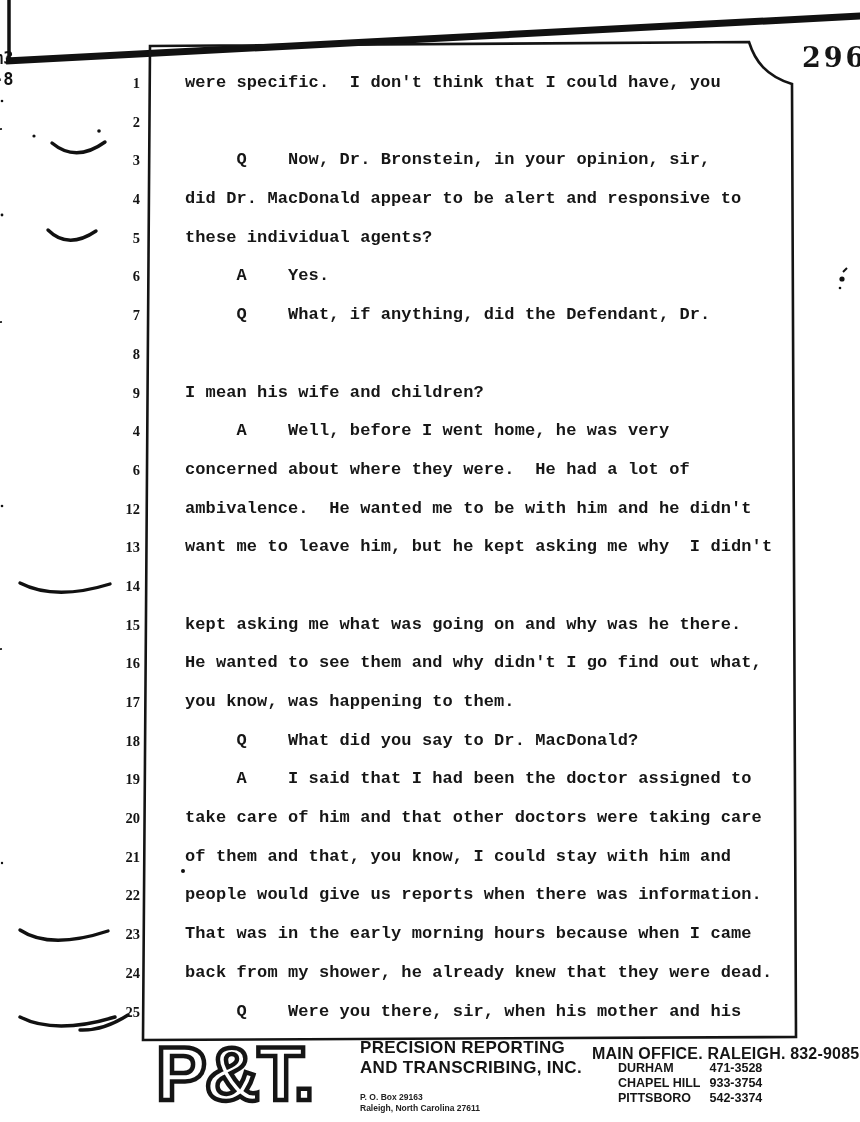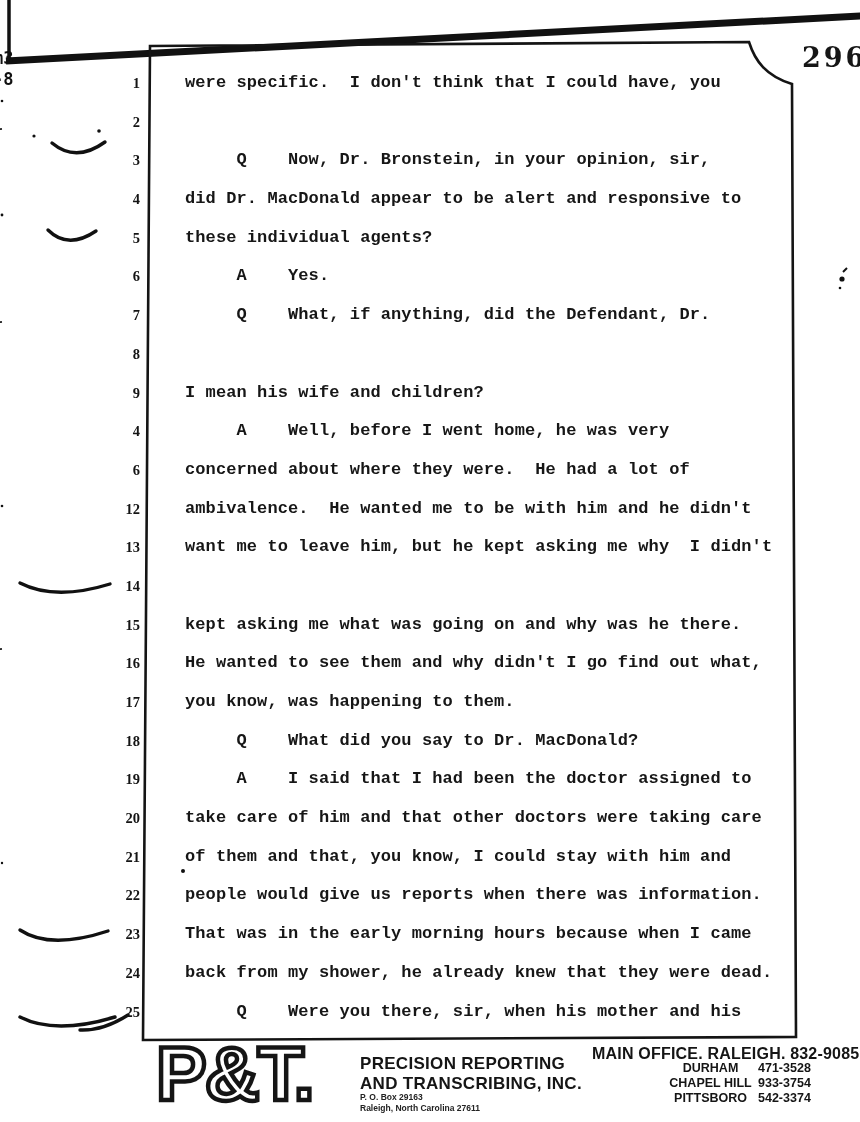--- a/index.html
+++ b/index.html
@@ -19,27 +19,27 @@
   .num{position:absolute;left:104px;width:36px;text-align:right;line-height:38.7px;
     font-family:"Liberation Serif",serif;font-weight:700;font-size:14.5px;color:#141414;}
   .txt{position:absolute;left:185px;line-height:38.7px;white-space:pre;
     font-family:"Liberation Mono","DejaVu Sans Mono",monospace;font-weight:700;
     font-size:17px;letter-spacing:0.1px;color:#161616;}
 
   .footer{position:absolute;left:0;top:1038px;width:860px;height:64px;}
   .logo-text{position:absolute;left:156px;top:-4px;font-family:"Liberation Sans",sans-serif;
     font-weight:700;font-size:76px;line-height:80px;letter-spacing:-2px;color:#ffffff;
     -webkit-text-stroke:4.5px #151515;}
-  .company{position:absolute;left:360px;top:16px;font-weight:700;font-size:17px;
+  .company{position:absolute;left:360px;top:0;font-weight:700;font-size:17px;
     line-height:20px;letter-spacing:0.3px;color:#151515;white-space:pre-line;}
   .po-address{position:absolute;left:360px;top:54px;font-weight:700;font-size:8.5px;
     line-height:10.5px;color:#232323;white-space:pre-line;}
   .offices{position:absolute;left:592px;top:8px;font-weight:700;color:#151515;}
   .main-office{font-size:16px;line-height:15px;letter-spacing:0.2px;}
-  .office-row{margin-left:26px;font-size:12.5px;line-height:15px;text-align:center;}
+  .office-row{margin-left:26px;font-size:12.5px;line-height:15px;}
   .office-city{display:inline-block;width:88px;}
 </style>
 </head>
 <body>
 
 <div class="page">
 
   <svg class="artifact-layer" width="860" height="1122" viewBox="0 0 860 1122" xmlns="http://www.w3.org/2000/svg">
 
     <path d="M 9 0 L 9 60" stroke="#111" stroke-width="3.5" fill="none"></path>

